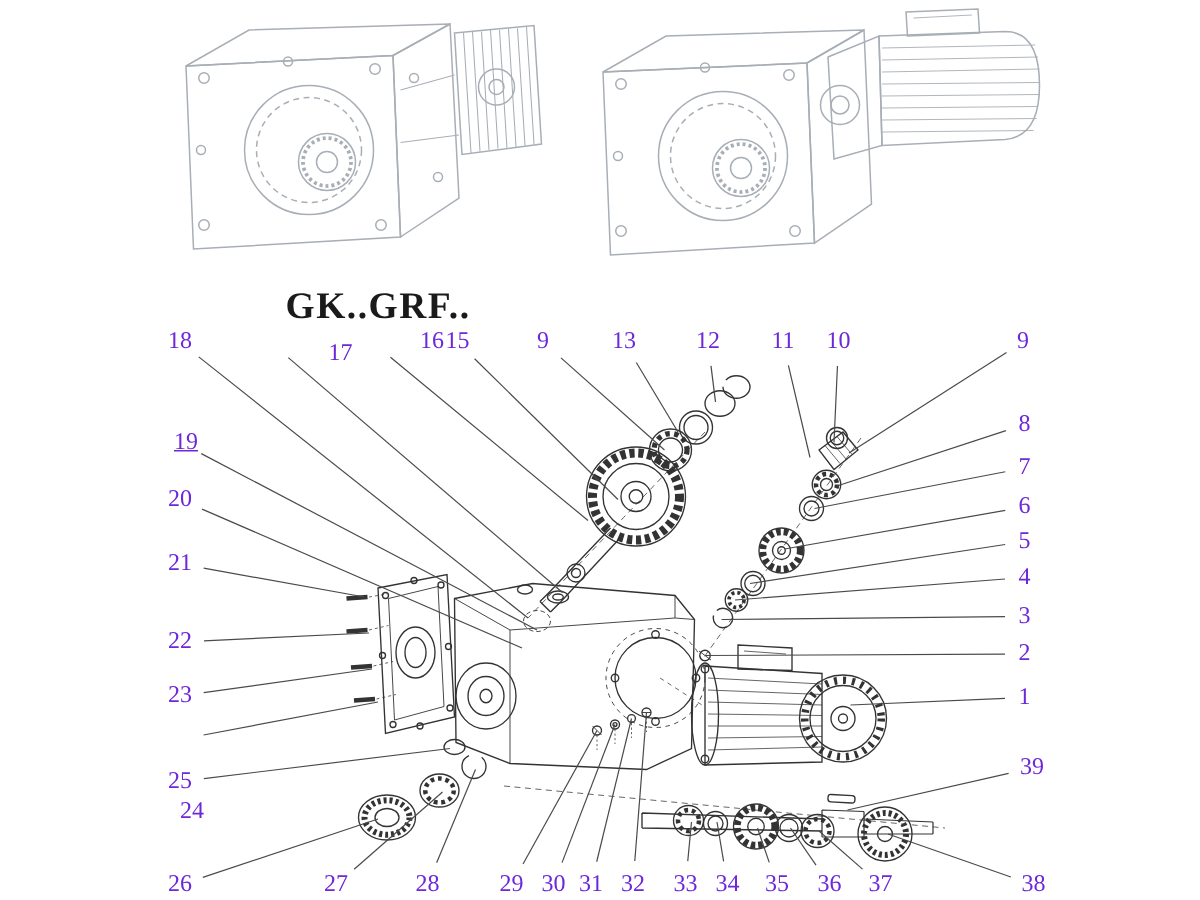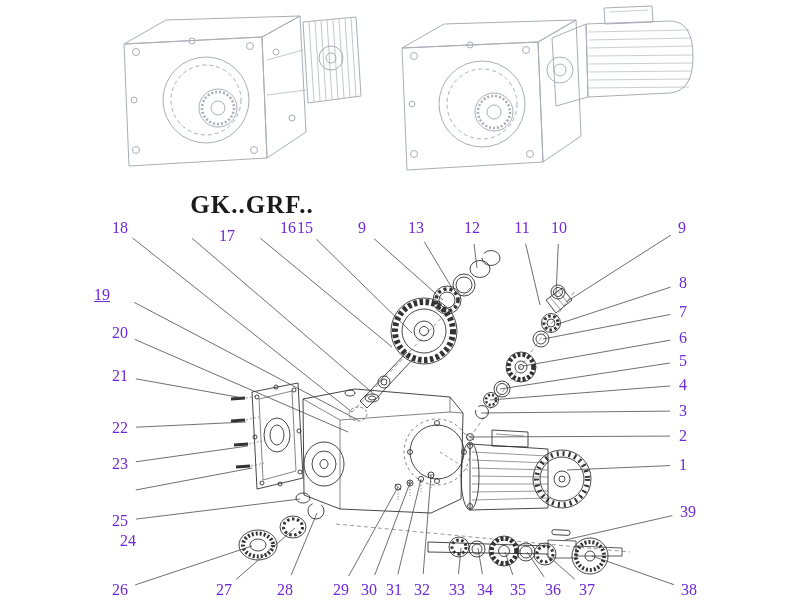--- a/index.html
+++ b/index.html
@@ -283,21 +283,21 @@
       <div class="callout" style="left: 682px; top: 228px;">9</div>
       <div class="callout" style="left: 559px; top: 228px;">10</div>
       <div class="callout" style="left: 522px; top: 228px;">11</div>
       <div class="callout" style="left: 472px; top: 228px;">12</div>
       <div class="callout" style="left: 416px; top: 228px;">13</div>
       <div class="callout" style="left: 362px; top: 228px;">9</div>
       <div class="callout" style="left: 305px; top: 228px;">15</div>
       <div class="callout" style="left: 264px; top: 228px; margin-left: 24px;">16</div>
       <div class="callout" style="left: 180px; top: 236px; margin-left: 47px;">17</div>
       <div class="callout" style="left: 120px; top: 228px;">18</div>
-      <div class="callout" style="left: 102px; top: 295px; text-decoration: underline;">19</div>
+      <div class="callout" style="left: 124px; top: 295px; text-decoration: underline;">19</div>
       <div class="callout" style="left: 120px; top: 333px;">20</div>
       <div class="callout" style="left: 120px; top: 376px;">21</div>
       <div class="callout" style="left: 120px; top: 428px;">22</div>
       <div class="callout" style="left: 120px; top: 464px;">23</div>
       <div class="callout" style="left: 128px; top: 493px; margin-top: 48px;">24</div>
       <div class="callout" style="left: 120px; top: 521px;">25</div>
       <div class="callout" style="left: 120px; top: 590px;">26</div>
       <div class="callout" style="left: 224px; top: 590px;">27</div>
       <div class="callout" style="left: 285px; top: 590px;">28</div>
       <div class="callout" style="left: 341px; top: 590px;">29</div>

